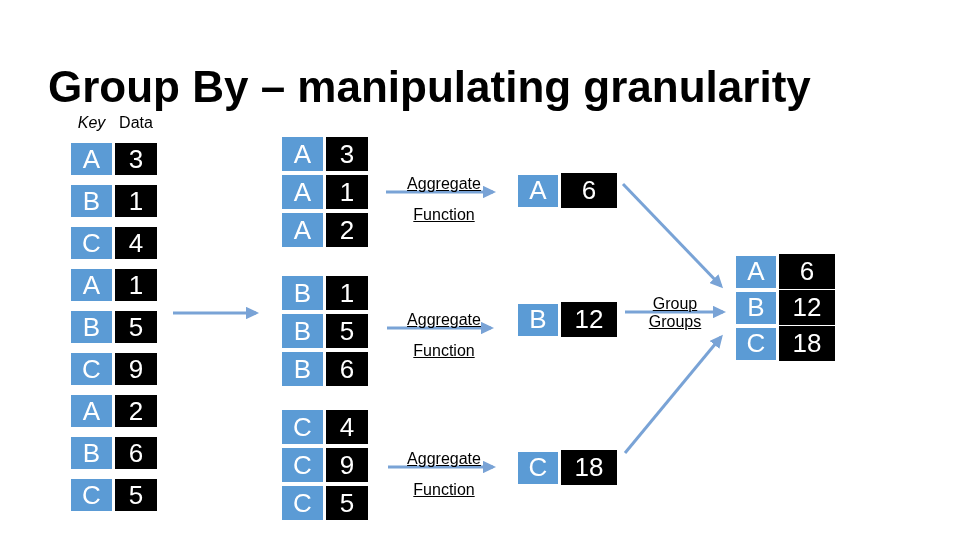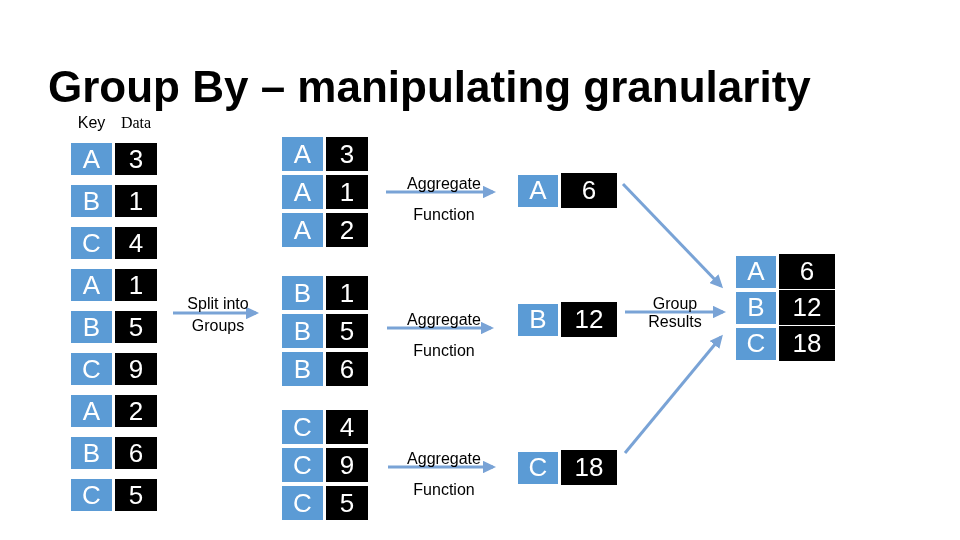--- a/index.html
+++ b/index.html
@@ -15,22 +15,22 @@
     position:absolute; left:48px; top:49px; line-height:44px;
     font-size:44px; white-space:pre; color:var(--text,#000);margin-top:16px;
   }
   .title .tb{font-weight:bold;}
   
   .col-headers{
     position:absolute; left:71px; top:114px; display:flex; gap:3px;
     font-size:16px; line-height:18px;
   }
   .col-headers span{display:block; text-align:center;}
-  .col-headers .hk{width:41px;}
-  .col-headers .hd{width:42px;font-family:Liberation Serif, serif;}
+  .col-headers .hk{width:41px;font-style:italic;}
+  .col-headers .hd{width:42px;}
   
   .kvcol{position:absolute; display:flex; flex-direction:column;}
   .kv{display:flex; gap:3px; align-items:center;}
   .cell{
     display:flex; align-items:center; justify-content:center;
     width:41px; height:32px; font-size:26px; color:var(--cell-text,#fff);
   }
   .k{background:var(--key-cell,#5B9BD5);}
   .v{background:var(--value-cell,#000); width:42px;}
   .source{left:71px; top:143px; gap:10px;}
@@ -43,20 +43,21 @@
   .kv.wide .k{width:40px; height:32px;}
   .kv.wide .v{width:56px; height:35px;}
   .merged{left:736px; top:254px; gap:1px;}
   .merged .kv{height:35px;}
   .merged .k{width:40px; height:32px;}
   .merged .v{width:53px; height:35px;}
   
   .caption{
     position:absolute; font-size:16px; line-height:16px; text-align:center;
     color:var(--text,#000);
+    text-decoration:underline;
   }
   .caption .l2{margin-top:6px;}
   .split{left:168px; top:296px; width:100px;}
   .agg{left:384px; width:120px;}
   .agg .l2{margin-top:15px;}
   .agg-a{top:176px;} .agg-b{top:312px;} .agg-c{top:451px;}
   .merge-cap{left:630px; top:296px; width:90px;}
   .merge-cap .l2{margin-top:2px;}
   
   .connectors{position:absolute; left:0; top:0; pointer-events:none;}
@@ -122,24 +123,20 @@
       <div class="kv">
         <span class="cell k">B</span>
         <span class="cell v">6</span>
       </div>
       <div class="kv">
         <span class="cell k">C</span>
         <span class="cell v">5</span>
       </div>
     </div>
 
-  <div class="caption split">
-    <div class="l1">Split into</div>
-    <div class="l2">Groups</div>
-  </div>
 
   <div id="group-a" class="kvcol group ga">
       <div class="kv">
         <span class="cell k">A</span>
         <span class="cell v">3</span>
       </div>
       <div class="kv">
         <span class="cell k">A</span>
         <span class="cell v">1</span>
       </div>
@@ -204,21 +201,21 @@
     </div>
   <div id="result-c" class="kvcol result rc">
       <div class="kv wide">
         <span class="cell k">C</span>
         <span class="cell v">18</span>
       </div>
     </div>
 
   <div class="caption merge-cap">
     <div class="l1">Group</div>
-    <div class="l2">Results</div>
+    <div class="l2">Groups</div>
   </div>
 
   <div id="merged-rows" class="kvcol merged">
       <div class="kv wide">
         <span class="cell k">A</span>
         <span class="cell v">6</span>
       </div>
       <div class="kv wide">
         <span class="cell k">B</span>
         <span class="cell v">12</span>

